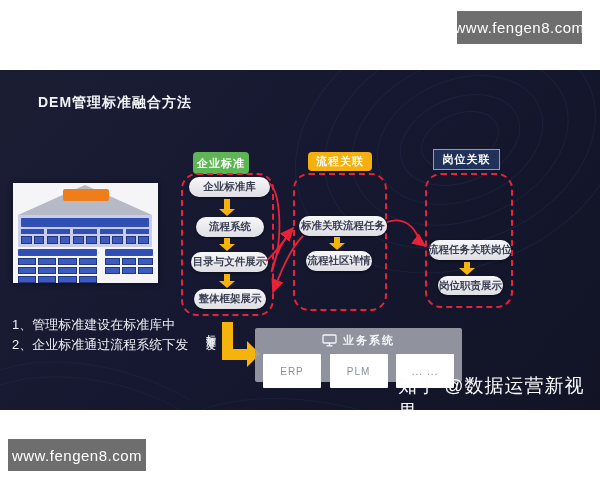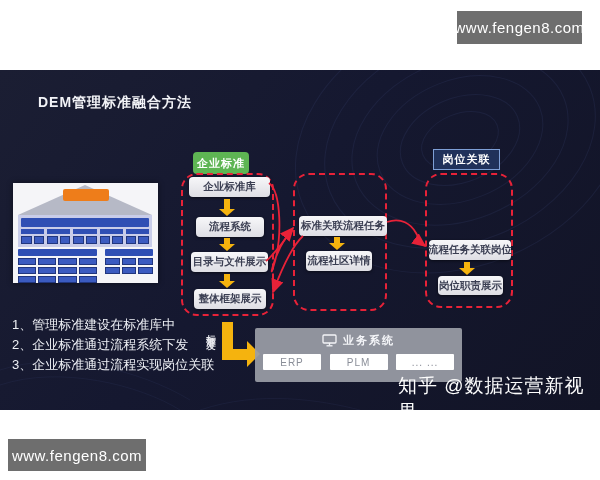--- a/index.html
+++ b/index.html
@@ -46,21 +46,21 @@
   .hdr2 { left:308px; top:82px; width:64px; height:19px; background:#f5af0e; }
   .hdr3 { left:433px; top:79px; width:67px; height:21px; background:#20315a; border:1.5px solid #7e9fd6; border-radius:0; }
 
   
   .dash { position:absolute; border:2px dashed #e82238; border-radius:16px; }
   .dash1 { left:181px; top:103px; width:93px; height:143px; }
   .dash2 { left:293px; top:103px; width:94px; height:138px; }
   .dash3 { left:425px; top:103px; width:88px; height:135px; }
 
   
-  .nbox { position:absolute; background:linear-gradient(#f7f7f9,#dedee4); border-radius:4px;
+  .nbox { position:absolute; background:linear-gradient(#f7f7f9,#dedee4); border-radius:10px;
           color:#3a3e52; font-size:10.5px; font-weight:bold; display:flex; align-items:center; justify-content:center;
           box-shadow:0 1px 3px rgba(0,0,0,.5); white-space:nowrap; }
 
   
   .sarrow { position:absolute; width:16px; display:flex; flex-direction:column; align-items:center; }
   .sarrow .shaft { width:6px; background:#f5b30e; }
   .sarrow .head { width:0; height:0; border-left:8px solid transparent; border-right:8px solid transparent; border-top:7px solid #f5b30e; }
 
   
   .larr-v { position:absolute; left:222px; top:252px; width:11px; height:38px; background:#f5b30e; }
@@ -71,21 +71,21 @@
             writing-mode:vertical-lr; text-orientation:upright; letter-spacing:2px; }
 
   
   .notes { position:absolute; left:12px; top:245px; color:#eef0f5; font-size:13px; line-height:20px; font-weight:500; }
 
   
   .bizpanel { position:absolute; left:255px; top:258px; width:207px; height:54px; background:rgba(154,157,166,.93); border-radius:2px; }
   .bizhead { height:24px; display:flex; align-items:center; justify-content:center; gap:6px;
              color:#f4f5f8; font-size:11px; font-weight:bold; letter-spacing:2px;font-family:Liberation Mono, monospace; }
   .bizrow { display:flex; justify-content:space-between; padding:2px 8px 0 8px; }
-  .bizitem { width:58px; height:16px; background:#ffffff; color:#8a8e98; font-size:10px; letter-spacing:1px;
+  .bizitem { width:58px; height:34px; background:#ffffff; color:#8a8e98; font-size:10px; letter-spacing:1px;
              display:flex; align-items:center; justify-content:center; border-radius:1px; }
 
   .credit { position:absolute; left:398px; top:303px; color:#fdfdfd; font-size:19px; letter-spacing:1px; font-weight:500; }
 </style>
 </head>
 <body>
 
 <div>
 
   <div class="watermark wm-top">www.fengen8.com</div>
@@ -179,20 +179,21 @@
               <span></span>
               <span></span>
               <span></span>
               <span></span>
             </div>
         </div>
       </div>
     </div>
 
     <div class="hdr hdr1">企业标准</div>
+    <div class="hdr hdr2">流程关联</div>
     <div class="hdr hdr3">岗位关联</div>
 
     <div class="dash dash1"></div>
     <div class="dash dash2"></div>
     <div class="dash dash3"></div>
 
     <div class="nbox" style="left:189px;top:107px;width:81px;height:20px;">企业标准库</div>
     <div class="nbox" style="left:196px;top:147px;width:68px;height:20px;">流程系统</div>
     <div class="nbox" style="left:191px;top:182px;width:77px;height:20px;">目录与文件展示</div>
     <div class="nbox" style="left:194px;top:219px;width:72px;height:20px;">整体框架展示</div>
@@ -234,21 +235,20 @@
         <path d="M269,113 C281,122 283,168 273,198 C269,212 274,180 293,158" marker-end="url(#rh)"></path>
         <path d="M266,191 C275,184 284,170 292,161"></path>
         <path d="M303,166 C292,176 282,198 273,222" marker-end="url(#rh)"></path>
         <path d="M387,152 C401,147 411,154 416,163 C420,170 421,173 425,176" marker-end="url(#rh)"></path>
       </g>
     </svg>
 
     <div class="notes">
       <div>1、管理标准建设在标准库中</div>
       <div>2、企业标准通过流程系统下发</div>
-      <div>3、企业标准通过流程实现岗位关联</div>
     </div>
 
     <div class="larr-v"></div>
     <div class="larr-h"></div>
     <div class="larr-head"></div>
     <div class="vlabel">标准下发</div>
 
     <div class="bizpanel">
       <div class="bizhead">
         <svg width="15" height="13" viewBox="0 0 15 13">

